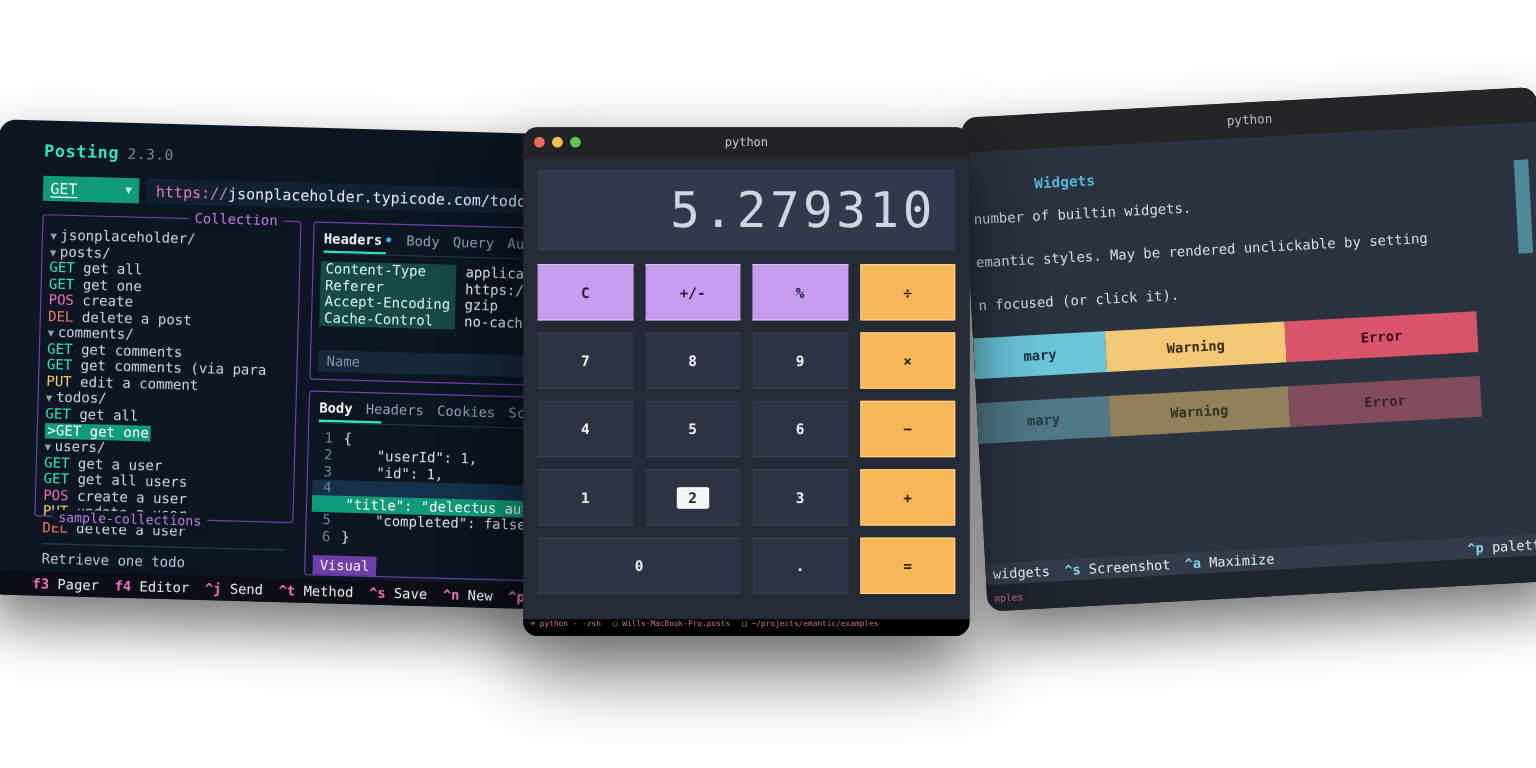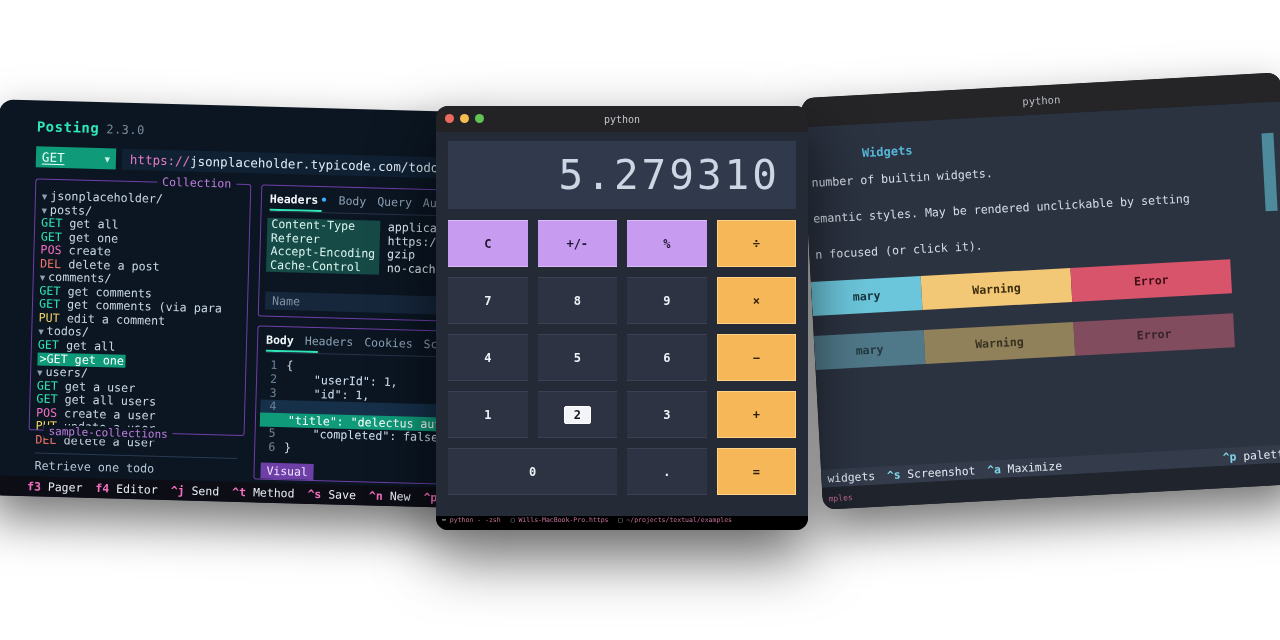--- a/index.html
+++ b/index.html
@@ -410,18 +410,18 @@
             <span>.</span>
           </div>
           <div class="key op">
             <span>=</span>
           </div>
         </div>
     </div>
 
     <div class="calc-status" id="calc-status">
         <span><span class="ic">⌨ </span><span>python - -zsh</span></span>
-        <span><span class="ic">▢ </span><span>Wills-MacBook-Pro.https</span></span>
-        <span><span class="ic">□ </span><span>~/projects/textual/examples</span></span>
+        <span><span class="ic">▢ </span><span>Wills-MacBook-Pro.posts</span></span>
+        <span><span class="ic">□ </span><span>~/projects/emantic/examples</span></span>
       </div>
   </div>
 
 </div>
 
 </body></html>

